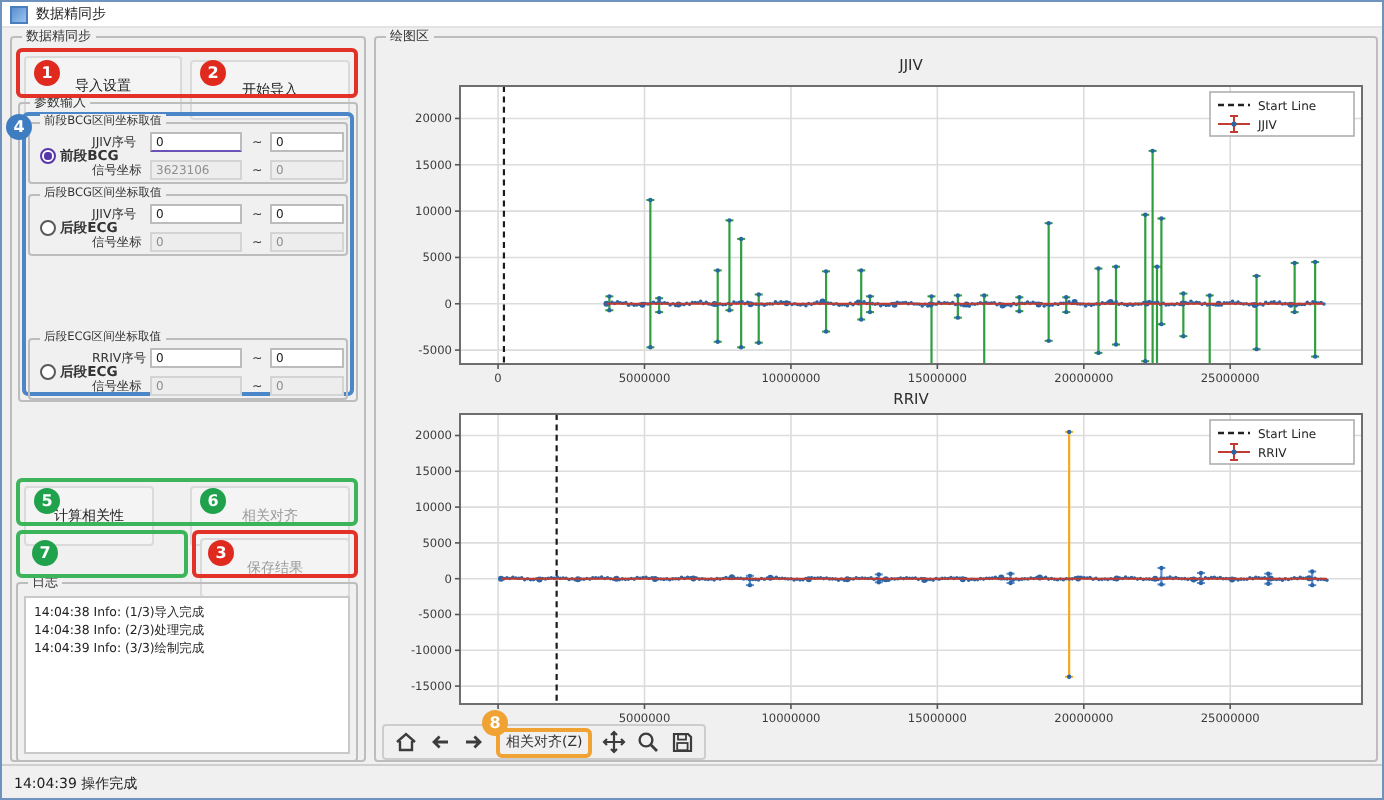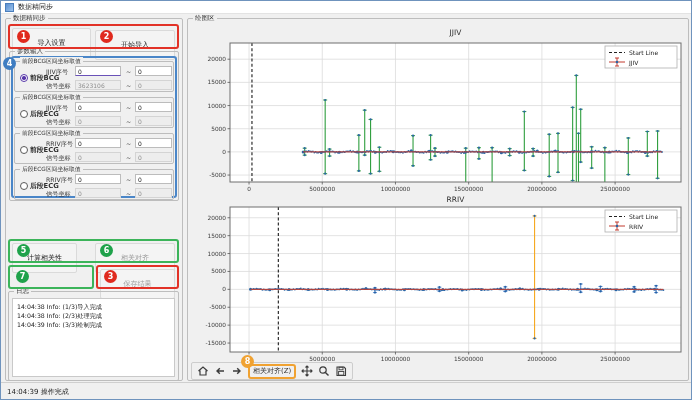--- a/index.html
+++ b/index.html
@@ -102,33 +102,20 @@
     <span class="flbl" style="left:31px;top:6px;">JJIV序号</span>
     <input class="tin" style="left: 60px; top: 4px; width: 46px;" value="0">
     <span class="flbl" style="left:111px;top:6px;">~</span>
     <input class="tin" style="left: 120px; top: 4px; width: 37px;" value="0">
     <span class="flbl" style="left:31px;top:20px;">信号坐标</span>
     <input class="tin dis" style="left: 60px; top: 18px; width: 46px;" value="0">
     <span class="flbl" style="left:111px;top:20px;">~</span>
     <input class="tin dis" style="left: 120px; top: 18px; width: 37px;" value="0">
   </div>
 
-  <div class="gb" style="left:13px;top:132px;width:160px;height:31px;z-index:5;">
-    <span class="lbl" style="font-size:5.8px;">前段ECG区间坐标取值</span>
-    <span class="radio" style="left:5px;top:12px;"></span>
-    <span class="flbl" style="left:15px;top:12px;font-size:6.8px;font-weight:600;">前段ECG</span>
-    <span class="flbl" style="left:31px;top:6px;">RRIV序号</span>
-    <input class="tin" style="left: 60px; top: 4px; width: 46px;" value="0">
-    <span class="flbl" style="left:111px;top:6px;">~</span>
-    <input class="tin" style="left: 120px; top: 4px; width: 37px;" value="0">
-    <span class="flbl" style="left:31px;top:20px;">信号坐标</span>
-    <input class="tin dis" style="left: 60px; top: 18px; width: 46px;" value="0">
-    <span class="flbl" style="left:111px;top:20px;">~</span>
-    <input class="tin dis" style="left: 120px; top: 18px; width: 37px;" value="0">
-  </div>
 
   <div class="gb" style="left:13px;top:168px;width:160px;height:31px;z-index:5;">
     <span class="lbl" style="font-size:5.8px;">后段ECG区间坐标取值</span>
     <span class="radio" style="left:5px;top:12px;"></span>
     <span class="flbl" style="left:15px;top:12px;font-size:6.8px;font-weight:600;">后段ECG</span>
     <span class="flbl" style="left:31px;top:6px;">RRIV序号</span>
     <input class="tin" style="left: 60px; top: 4px; width: 46px;" value="0">
     <span class="flbl" style="left:111px;top:6px;">~</span>
     <input class="tin" style="left: 120px; top: 4px; width: 37px;" value="0">
     <span class="flbl" style="left:31px;top:20px;">信号坐标</span>

